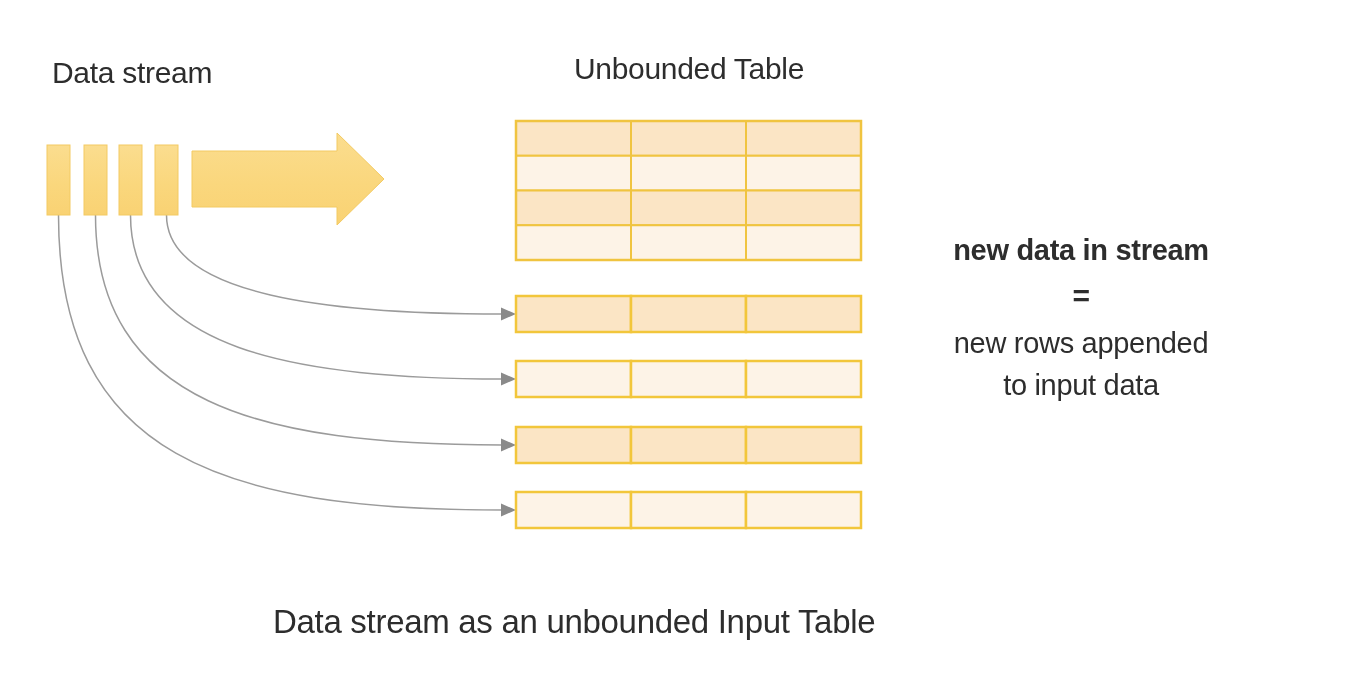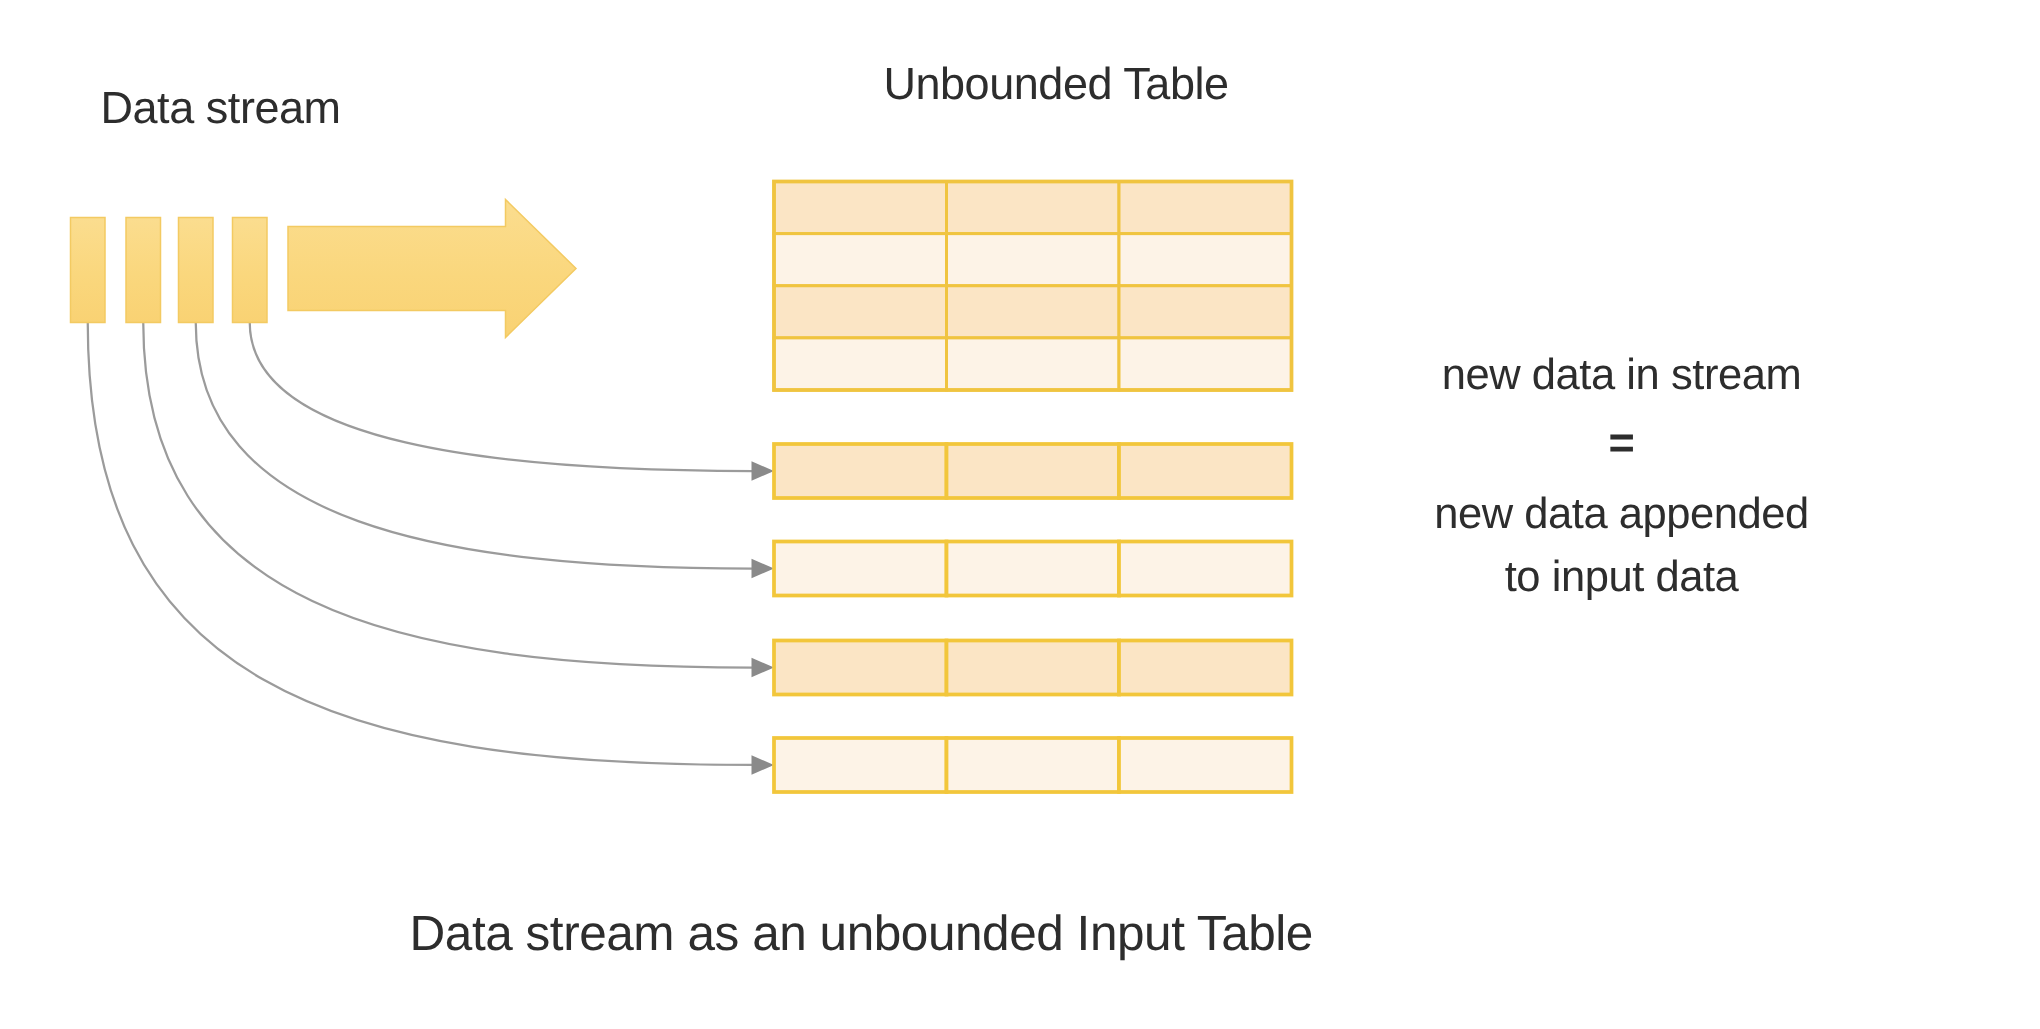--- a/index.html
+++ b/index.html
@@ -6,28 +6,28 @@
   .stage {
     position: relative;
     width: 1360px;
     height: 686px;
     background: #ffffff;
     font-family: "Liberation Sans", sans-serif;
     color: var(--text-color, #2d2d2d);
     overflow: hidden;
   }
   .stage svg { position: absolute; left: 0; top: 0; }
-  .label { position: absolute; white-space: nowrap; letter-spacing: -0.3px; margin-left: 15px; }
+  .label { position: absolute; white-space: nowrap; letter-spacing: -0.3px; }
   .lbl-data-stream   { left: 52px;  top: 56px;  font-size: 30px; }
-  .lbl-unbounded     { left: 539px; top: 40px;  width: 300px; text-align: center; font-size: 30px; }
+  .lbl-unbounded     { left: 539px; top: 52px;  width: 300px; text-align: center; font-size: 30px; }
   .eq-block {
     position: absolute; left: 928px; top: 230px; width: 306px;
     text-align: center; font-size: 29px; letter-spacing: -0.3px;
   }
-  .eq-line1  { line-height: 40px; }
+  .eq-line1  { line-height: 40px; font-weight: bold; }
   .eq-equals { line-height: 52px; font-weight: bold; font-size: 30px; }
   .eq-line2  { line-height: 42px; }
   .eq-line3  { line-height: 42px; }
   .caption {
     position: absolute; left: 273px; top: 603px; width: 800px;
     text-align: left; font-size: 33px; letter-spacing: -0.3px;
     color: var(--text-color, #2d2d2d);
   }
 </style>
 </head>
@@ -93,19 +93,19 @@
       </g>
   </svg>
 
   <div class="label lbl-data-stream">Data stream</div>
 
   <div class="label lbl-unbounded">Unbounded Table</div>
 
   <div class="eq-block">
     <div class="eq-line1">new data in stream</div>
     <div class="eq-equals">=</div>
-    <div class="eq-line2">new data appended</div>
+    <div class="eq-line2">new rows appended</div>
     <div class="eq-line3">to input data</div>
   </div>
 
   <div class="caption">Data stream as an unbounded Input Table</div>
 
 </div>
 
 </body></html>

